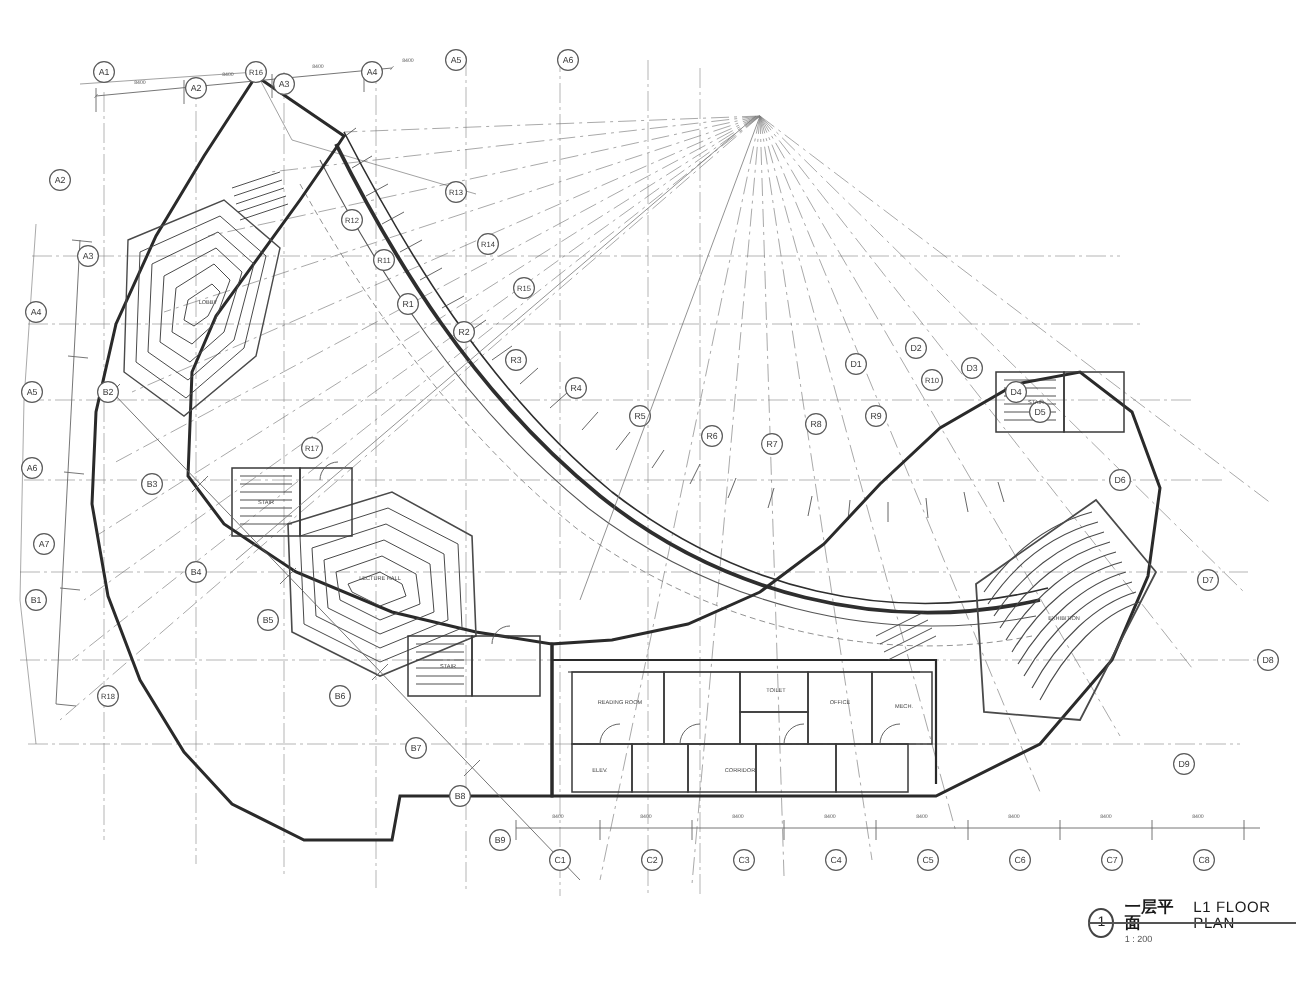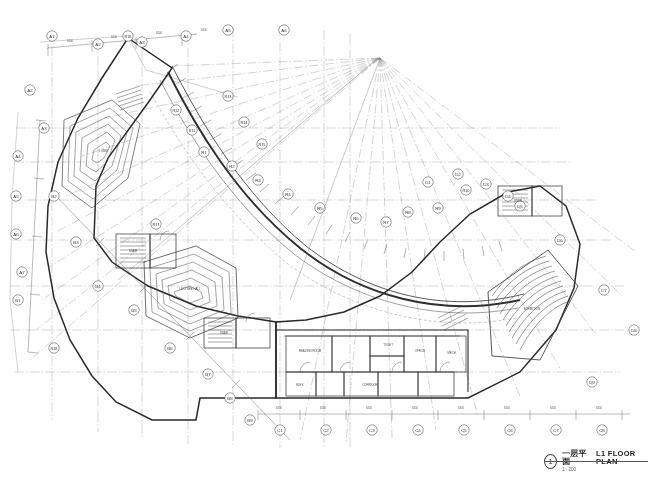--- a/index.html
+++ b/index.html
@@ -4,21 +4,21 @@
 <style>
   html,body{margin:0;padding:0;background:#ffffff;}
   body{width:650px;height:503px;overflow:hidden;
        font-family:"Liberation Sans", sans-serif;color:#333;}
   #sheet{position:relative;width:650px;height:503px;background:#fff;}
   #cad{position:absolute;left:0;top:0;width:650px;height:503px;}
   .ttl{position:absolute;left:544px;top:448px;height:26px;display:flex;align-items:center;gap:5px;}
   .ttl-num{width:13px;height:13px;border:1px solid #444;border-radius:50%;
            display:flex;align-items:center;justify-content:center;font-size:7px;color:#222;}
   .ttl-cn{font-size:8px;font-weight:bold;color:#1a1a1a;letter-spacing:.2px;}
-  .ttl-en{font-size:7.5px;font-weight:bold;color:#1a1a1a;letter-spacing:.3px;}
+  .ttl-en{font-size:7.5px;font-weight:normal;color:#1a1a1a;letter-spacing:.3px;}
   .ttl-stack{display:flex;flex-direction:column;line-height:1.05;}
   .ttl-scale{font-size:4.5px;color:#555;margin-top:1px;}
   .ttl-rule{position:absolute;left:544px;top:461px;width:104px;height:0;border-top:1px solid #555;}
 </style>
 </head>
 <body>
 
 <div id="sheet">
 
   <svg id="cad" viewBox="0 0 650 503">

